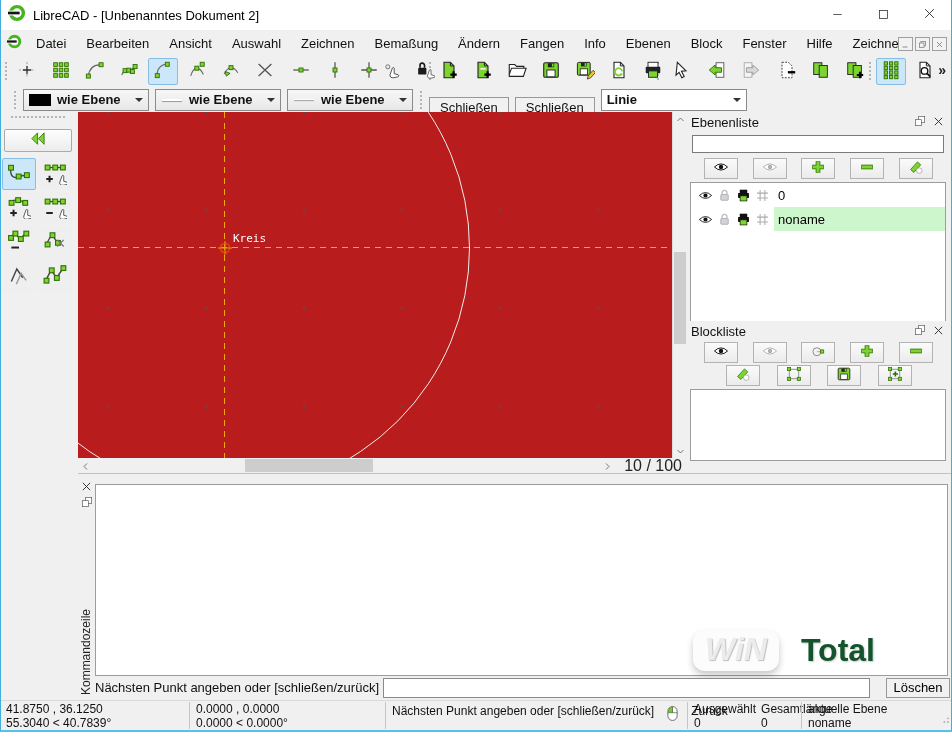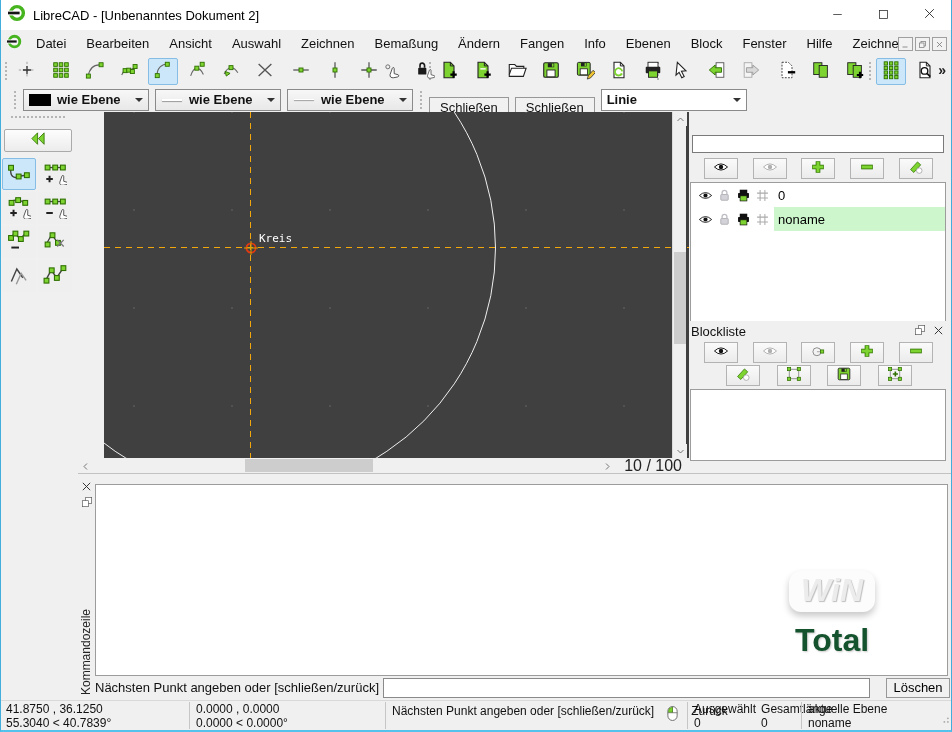--- a/index.html
+++ b/index.html
@@ -39,21 +39,21 @@
   .btn{height:22px;border:1px solid #989898;background:#f1f1f1;padding:0 10px;font-size:13px;color:#111;flex:none;margin-top:16px;}
 
   
   .ldock{position:absolute;left:0;top:112px;width:76px;height:361px;background:#f0f0f0;}
   .grip-h{position:absolute;left:10px;right:10px;top:3px;height:4px;background:radial-gradient(circle,#b5b5b5 1px,transparent 1.4px);background-size:4px 4px;}
   .back-btn{position:absolute;left:4px;top:17px;width:68px;height:23px;border:1px solid #aaa;border-radius:2px;background:linear-gradient(#fdfdfd,#ececec);display:flex;align-items:center;justify-content:center;}
   .ltool{position:absolute;width:34px;height:32px;border:1px solid transparent;border-radius:2px;display:flex;align-items:center;justify-content:center;}
   .ltool.active{background:#cde7fa;border-color:#86bde4;}
 
   
-  .canvas{position:absolute;left:78px;top:112px;width:594px;height:346px;background:#404040;overflow:hidden;margin-left:26px;}
+  .canvas{position:absolute;left:78px;top:112px;width:594px;height:346px;background:#b91c1c;overflow:hidden;}
   .canvas .dots{position:absolute;inset:0;background-image:radial-gradient(circle,#525252 0,#525252 .9px,transparent 1.5px);background-size:98px 98px;background-position:-19px -49px;}
   .ch-h{position:absolute;left:0;top:135px;width:100%;height:1px;background:repeating-linear-gradient(90deg,#f2a70d 0 6px,transparent 6px 11px);}
   .ch-v{position:absolute;left:146px;top:0;width:1px;height:100%;background:repeating-linear-gradient(180deg,#f2a70d 0 6px,transparent 6px 11px);}
   .circle-preview{position:absolute;left:-98px;top:-109px;width:490px;height:490px;border:1px solid #efefef;border-radius:50%;}
   .rz-marker{position:absolute;left:140px;top:129px;width:14px;height:14px;}
   .pending-label{position:absolute;left:155px;top:120px;color:#fff;font-family:"DejaVu Sans Mono",monospace;font-size:11px;}
   .vscroll{position:absolute;left:672px;top:112px;width:14px;height:346px;background:#f0f0f0;border-left:1px solid #dcdcdc;}
   .vthumb{position:absolute;left:1px;top:140px;width:12px;height:92px;background:#cdcdcd;}
   .sarrow{position:absolute;display:flex;align-items:center;justify-content:center;background:#f0f0f0;}
   .hscroll{position:absolute;left:78px;top:458px;width:536px;height:15px;background:#f0f0f0;}
@@ -73,21 +73,21 @@
   .lrow .ric{width:19px;height:16px;display:flex;align-items:center;justify-content:center;flex:none;}
   .lname{flex:1;font-size:13px;color:#000;height:100%;display:flex;align-items:center;padding-left:4px;margin-left:2px;}
   .lname.sel{background:#cdf6cd;}
 
   
   .cmdpanel{position:absolute;left:78px;top:473px;width:874px;height:227px;background:#f0f0f0;border-top:1px solid #c2c2c2;}
   .cmdstrip{position:absolute;left:0;top:0;width:17px;height:227px;}
   .cmdstrip .sico{position:absolute;left:2px;width:13px;height:13px;display:flex;align-items:center;justify-content:center;}
   .vtitle{position:absolute;left:1px;bottom:6px;writing-mode:vertical-rl;transform:rotate(180deg);font-size:12px;color:#222;}
   .cmdhist{position:absolute;left:17px;top:10px;width:853px;height:192px;background:#fff;border:1px solid #9c9c9c;}
-  .watermark{position:absolute;right:72px;bottom:16px;display:flex;align-items:center;gap:10px;flex-direction:column;}
+  .watermark{position:absolute;right:72px;bottom:4px;display:flex;align-items:center;gap:22px;}
   .wm-badge{display:inline-block;padding:1px 12px 3px;border-radius:12px;background:#fcfcfc;box-shadow:0 4px 7px rgba(0,0,0,.22);color:#ececec;font-weight:bold;font-size:32px;font-style:italic;text-shadow:1px 1px 1px #bfbfbf;}
   .wm-rest{color:#14532d;font-weight:bold;font-size:32px;text-shadow:1px 1px 2px #c9c9c9;}
   .cmdrow{position:absolute;left:17px;top:203px;right:2px;height:21px;display:flex;align-items:center;}
   .cmdlabel{font-size:13px;color:#111;white-space:nowrap;margin-right:4px;}
   .cmdinput{flex:1;height:20px;border:1px solid #8a8a8a;background:#fff;font-size:13px;padding:0 3px;}
   .cmdclear{width:64px;height:20px;margin-left:16px;border:1px solid #989898;background:#f1f1f1;font-size:13px;flex:none;}
 
   
   .statusbar{position:absolute;left:0;top:700px;width:952px;height:30px;background:#f0f0f0;border-top:1px solid #d9d9d9;display:flex;}
   .ssec{padding:1px 6px;font-size:12px;line-height:14px;color:#111;white-space:nowrap;}
@@ -554,20 +554,35 @@
     <div class="hthumb"></div>
     <div class="sarrow" style="right:0;top:0;width:14px;height:15px;">
         <span><svg viewBox="0 0 18 18" width="9" height="9" xmlns="http://www.w3.org/2000/svg">
             <path d="M6 3l6 6-6 6" fill="none" stroke="#555" stroke-width="1.6"></path>
           </svg></span>
       </div>
   </div>
   <div class="zoomlabel">10 / 100</div>
 
   <div class="panel" style="top:112px;height:213px;">
+    <div class="ptitle">
+      <span>Ebenenliste</span>
+      <span class="sp"></span>
+      <span class="pico">
+          <span><svg viewBox="0 0 18 18" width="12" height="12" xmlns="http://www.w3.org/2000/svg">
+              <rect x="7" y="2" width="9" height="9" fill="#fff" stroke="#555"></rect>
+              <rect x="2" y="7" width="9" height="9" fill="#fff" stroke="#555"></rect>
+            </svg></span>
+        </span>
+      <span class="pico">
+          <span><svg viewBox="0 0 18 18" width="11" height="11" xmlns="http://www.w3.org/2000/svg">
+              <path d="M3 3l12 12M15 3L3 15" fill="none" stroke="#333" stroke-width="1.6"></path>
+            </svg></span>
+        </span>
+    </div>
     <input class="pfilter" value="" style="">
     <div class="pbtnrow" style="top:46px;" id="layerButtons">
         <button class="pbtn">
           <span><svg viewBox="0 0 22 22" width="16" height="16" xmlns="http://www.w3.org/2000/svg">
               <path d="M2 11q9-8.5 18 0q-9 8.5-18 0z" fill="#fff" stroke="#111" stroke-width="1.3"></path>
               <circle cx="11" cy="11" r="3" fill="#111"></circle>
             </svg></span>
         </button>
         <button class="pbtn">
           <span><svg viewBox="0 0 22 22" width="16" height="16" xmlns="http://www.w3.org/2000/svg">

